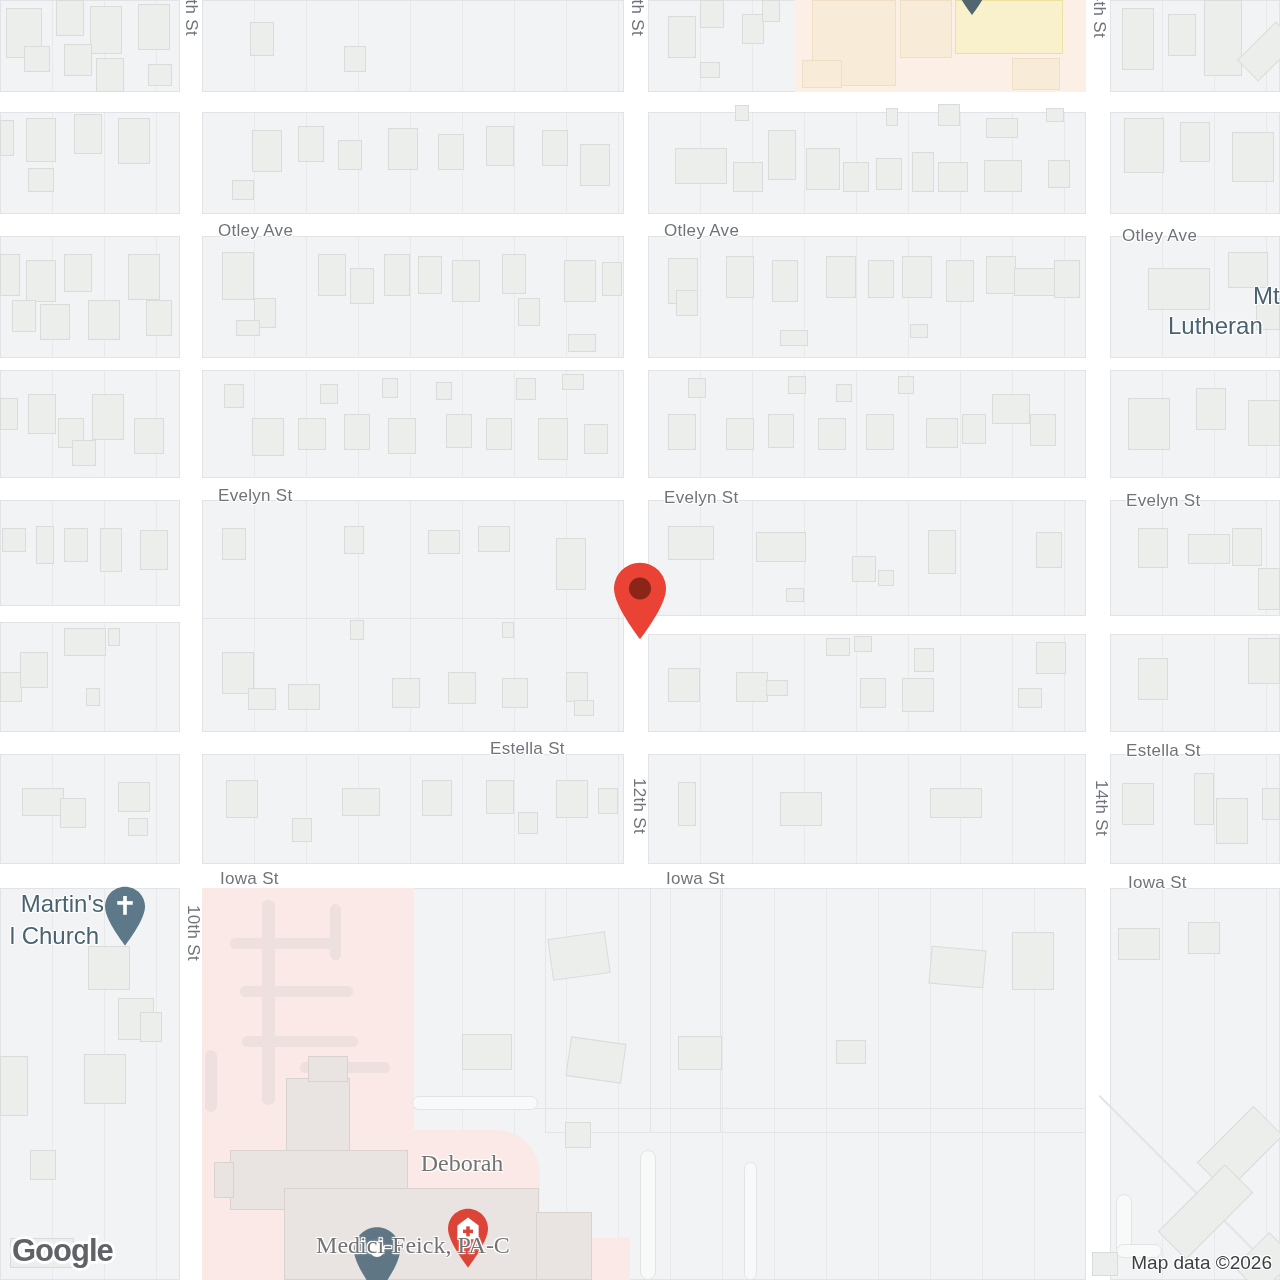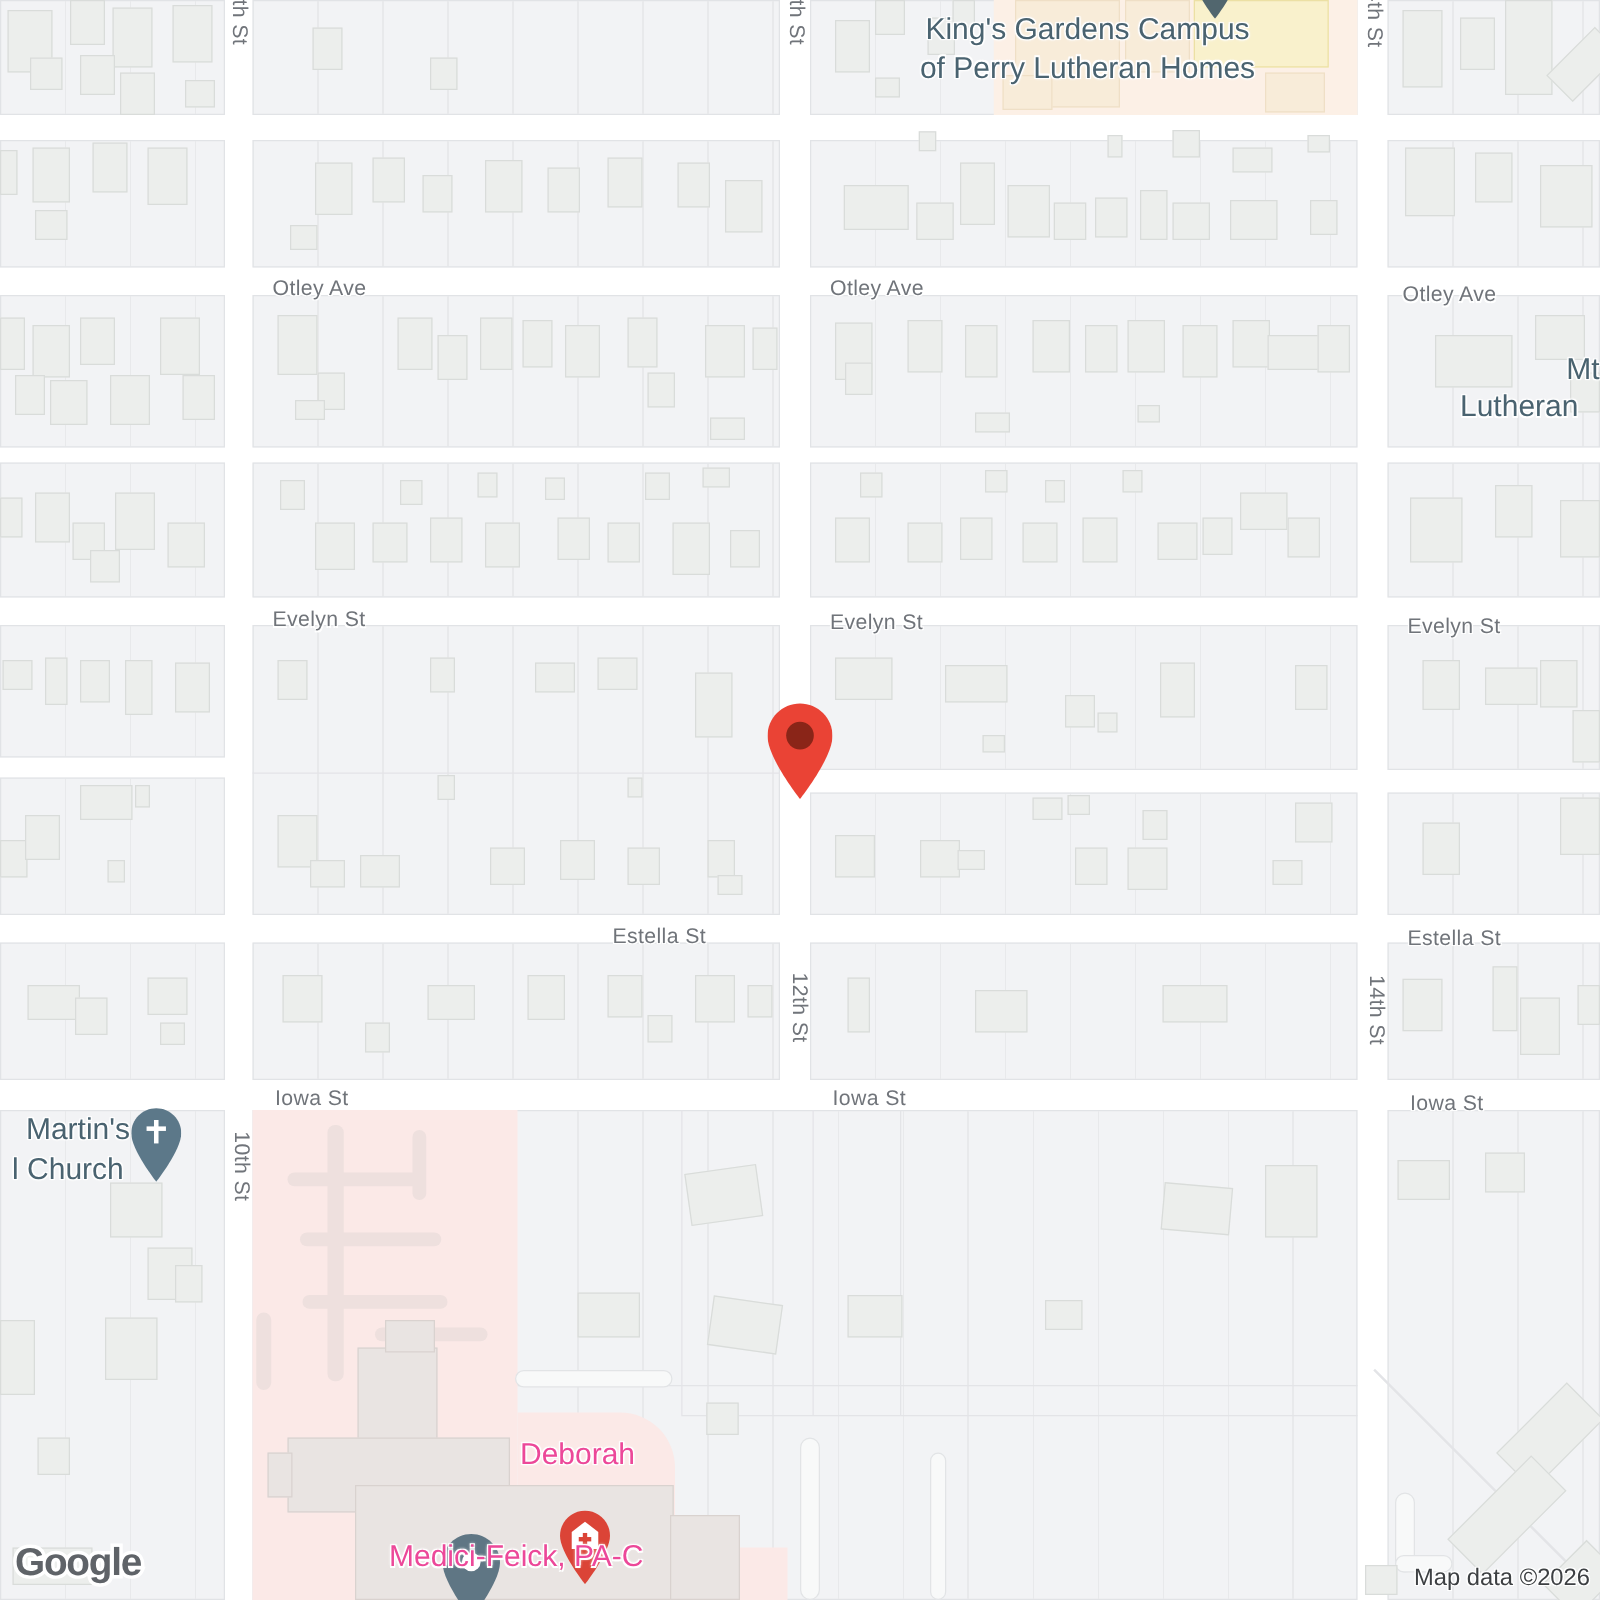--- a/index.html
+++ b/index.html
@@ -25,21 +25,21 @@
   .street-label{
     position:absolute;font-size:17px;color:#70747a;letter-spacing:.3px;white-space:nowrap;
     text-shadow:-1px -1px 0 #fff,1px -1px 0 #fff,-1px 1px 0 #fff,1px 1px 0 #fff,0 0 3px #fff;
   }
   .street-label.vertical{writing-mode:vertical-rl;}
   .poi-label{
     position:absolute;font-size:24px;white-space:nowrap;font-weight:400;
     text-shadow:-1px -1px 0 #fff,1px -1px 0 #fff,-1px 1px 0 #fff,1px 1px 0 #fff,0 0 3px #fff,0 0 3px #fff;
   }
   .poi-label.slate{color:#4a6370;}
-  .poi-label.red{color:#ec4899;}
+  .poi-label.red{color:#737373;font-family:Liberation Serif, serif;}
   .marker{position:absolute;}
   #google-logo{position:absolute;left:8px;bottom:4px;z-index:40;cursor:pointer;}
   #map-attribution{
     position:absolute;right:8px;bottom:6px;z-index:40;
     font-size:19px;color:#3d4043;
     text-shadow:-1px -1px 0 #fff,1px -1px 0 #fff,-1px 1px 0 #fff,1px 1px 0 #fff;
   }
 </style>
 </head>
 <body>
@@ -337,22 +337,20 @@
     <div class="street-label" style="left: 1126px; top: 741px; z-index: 6;">Estella St</div>
     <div class="street-label" style="left: 220px; top: 869px; z-index: 6;">Iowa St</div>
     <div class="street-label" style="left: 666px; top: 869px; z-index: 6;">Iowa St</div>
     <div class="street-label" style="left: 1128px; top: 873px; z-index: 6;">Iowa St</div>
     <div class="street-label vertical" style="left: 181px; top: -20px; z-index: 6;">10th St</div>
     <div class="street-label vertical" style="left: 627px; top: -20px; z-index: 6;">12th St</div>
     <div class="street-label vertical" style="left: 1089px; top: -18px; z-index: 6;">14th St</div>
     <div class="street-label vertical" style="left: 183px; top: 905px; z-index: 6;">10th St</div>
     <div class="street-label vertical" style="left: 629px; top: 778px; z-index: 6;">12th St</div>
     <div class="street-label vertical" style="left: 1091px; top: 780px; z-index: 6;">14th St</div>
-    <div class="poi-label slate" style="top: 10px; z-index: 8; left: 870px; transform: translateX(-50%);">King's Gardens Campus</div>
-    <div class="poi-label slate" style="top: 41px; z-index: 8; left: 870px; transform: translateX(-50%);">of Perry Lutheran Homes</div>
     <div class="poi-label slate" style="top: 282px; z-index: 8; left: 1253px;">Mt</div>
     <div class="poi-label slate" style="top: 312px; z-index: 8; left: 1168px;">Lutheran</div>
     <div class="poi-label slate" style="top: 890px; z-index: 8; left: -216px; width: 320px; text-align: right;">Martin's</div>
     <div class="poi-label slate" style="top: 922px; z-index: 8; left: -221px; width: 320px; text-align: right;">l Church</div>
     <div class="poi-label red" style="top: 1150px; z-index: 8; left: 462px; transform: translateX(-50%);">Deborah</div>
     <div class="poi-label red" style="top: 1232px; z-index: 8; left: 413px; transform: translateX(-50%);">Medici-Feick, PA-C</div>
     <div class="marker" style="left: 614px; top: 560px; width: 52px; height: 82px; z-index: 7;"><svg width="52" height="82" viewBox="0 0 32 47">
         <path d="M16 0C7.16 0 0 7.16 0 16c0 10.8 16 31 16 31s16-20.2 16-31C32 7.16 24.84 0 16 0Z" fill="#ea4335"></path>
         <circle cx="16" cy="15.8" r="6.8" fill="#8a2518"></circle>
       </svg></div>

